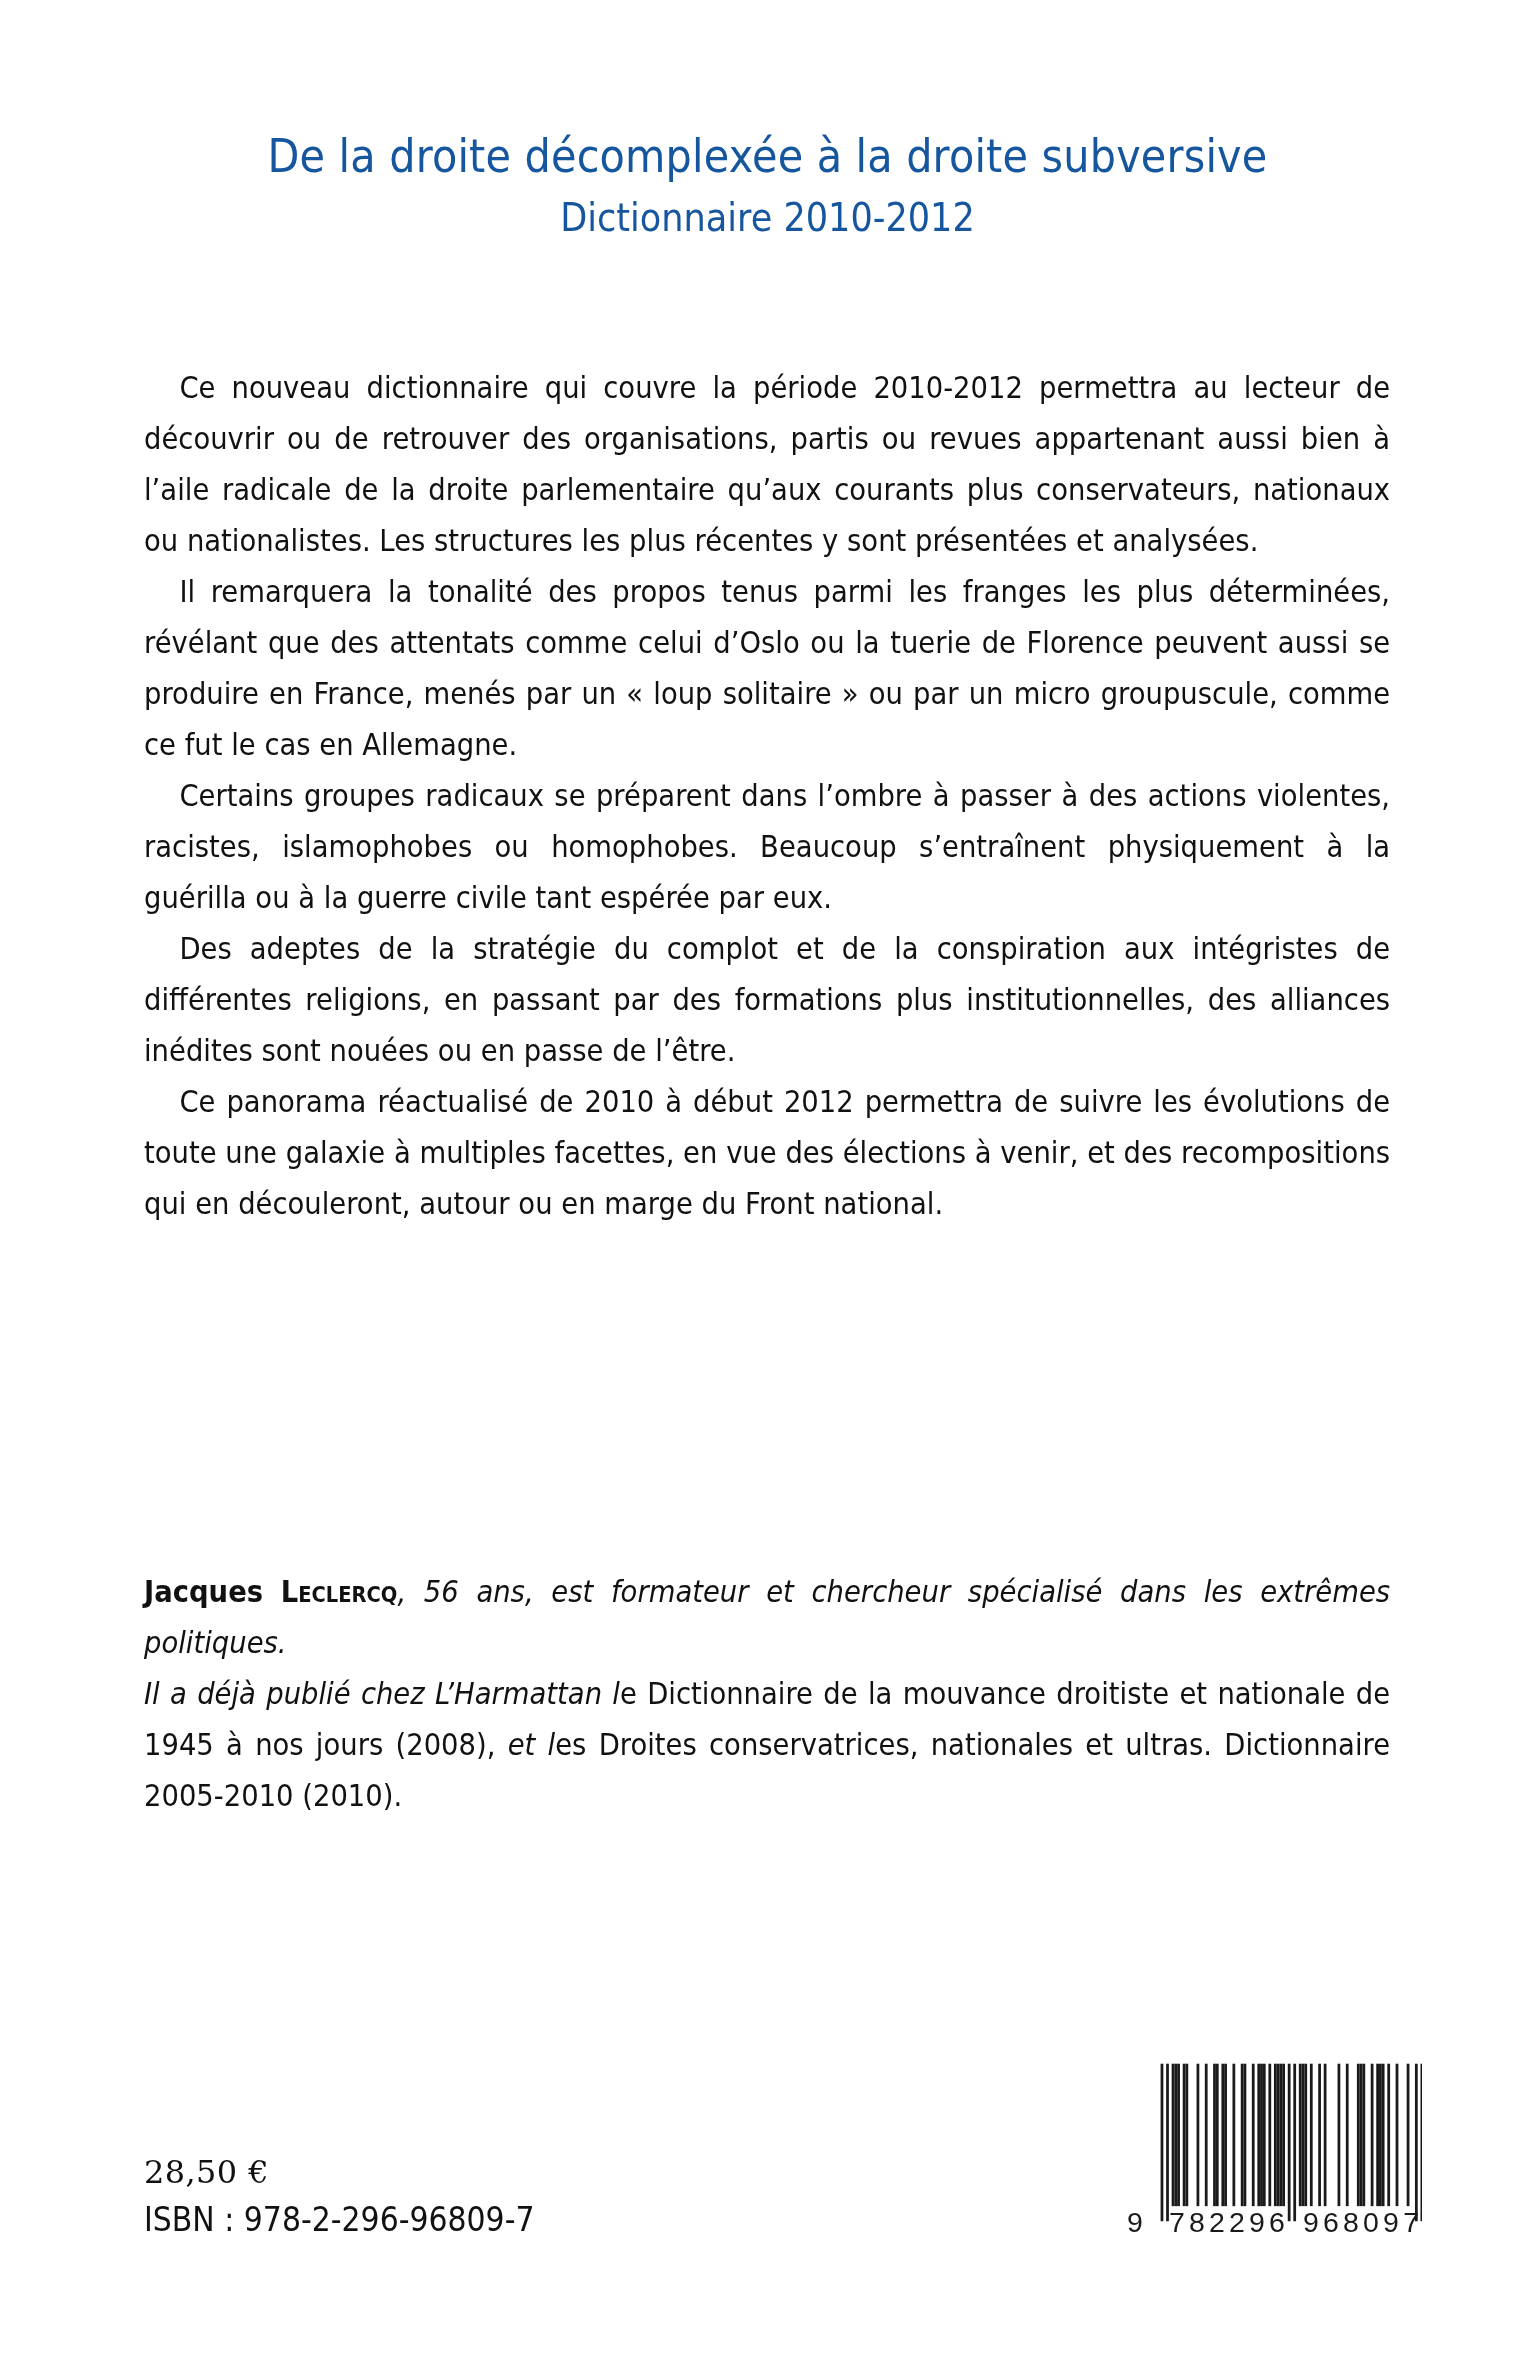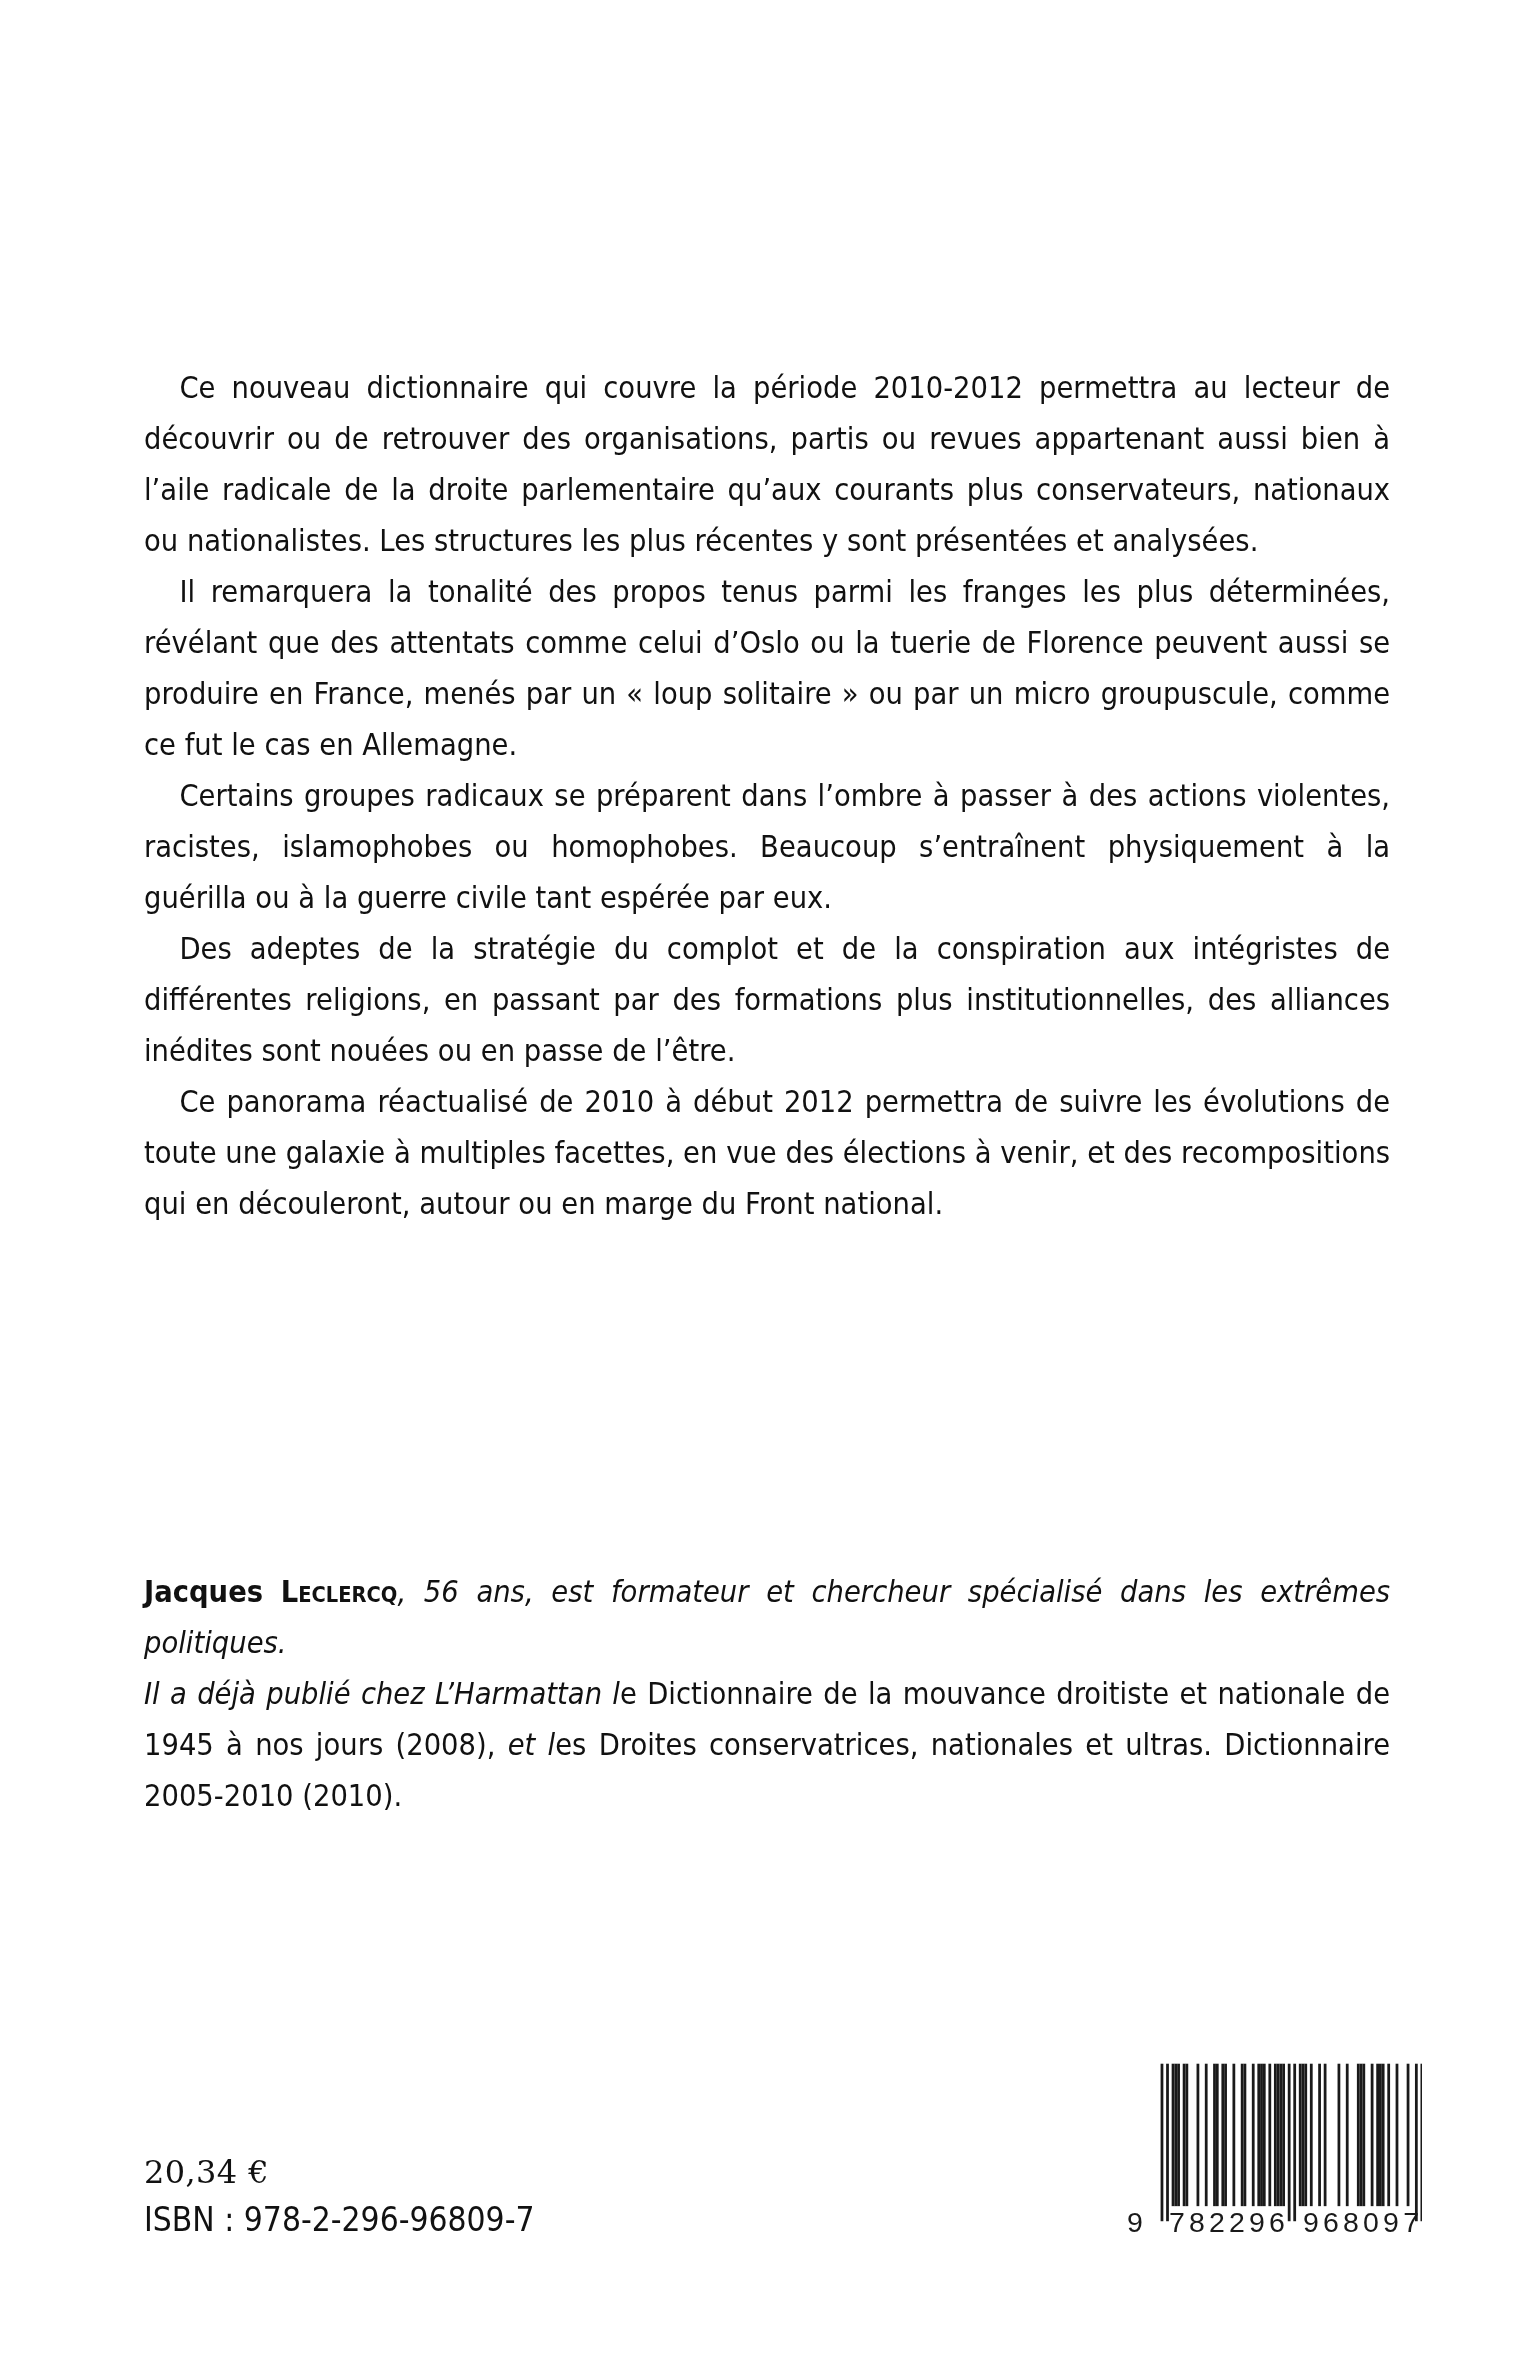--- a/index.html
+++ b/index.html
@@ -137,35 +137,39 @@
     width: 310px;
     height: 181px;
   }
   .barcode-svg { display: block; }
 </style>
 </head>
 <body>
 
 <div class="page">
 
+  <div class="title-block">
+    <div class="main-title">De la droite décomplexée à la droite subversive</div>
+    <div class="sub-title">Dictionnaire 2010-2012</div>
+  </div>
 
   <div class="body-copy">
     <p>Ce nouveau dictionnaire qui couvre la période 2010-2012 permettra au lecteur de découvrir ou de retrouver des organisations, partis ou revues appartenant aussi bien à l’aile radicale de la droite parlementaire qu’aux courants plus conservateurs, nationaux ou nationalistes. Les structures les plus récentes y sont présentées et analysées.</p>
     <p>Il remarquera la tonalité des propos tenus parmi les franges les plus déterminées, révélant que des attentats comme celui d’Oslo ou la tuerie de Florence peuvent aussi se produire en France, menés par un « loup solitaire » ou par un micro groupuscule, comme ce fut le cas en Allemagne.</p>
     <p>Certains groupes radicaux se préparent dans l’ombre à passer à des actions violentes, racistes, islamophobes ou homophobes. Beaucoup s’entraînent physiquement à la guérilla ou à la guerre civile tant espérée par eux.</p>
     <p>Des adeptes de la stratégie du complot et de la conspiration aux intégristes de différentes religions, en passant par des formations plus institutionnelles, des alliances inédites sont nouées ou en passe de l’être.</p>
     <p>Ce panorama réactualisé de 2010 à début 2012 permettra de suivre les évolutions de toute une galaxie à multiples facettes, en vue des élections à venir, et des recompositions qui en découleront, autour ou en marge du Front national.</p>
   </div>
 
   <div class="bio">
     <p><span class="name">Jacques</span><span> </span><span class="smallcaps">Leclercq</span><span class="it">, 56 ans, est formateur et chercheur spécialisé dans les extrêmes politiques.</span></p>
     <p><span class="it">Il a déjà publié chez L’Harmattan l</span><span>e Dictionnaire de la mouvance droitiste et nationale de 1945 à nos jours (2008),</span><span class="it"> et l</span><span>es Droites conservatrices, nationales et ultras. Dictionnaire 2005-2010 (2010).</span></p>
   </div>
 
-  <div class="price">20,34 €</div>
+  <div class="price">28,50 €</div>
 
   <div class="isbn">ISBN : 978-2-296-96809-7</div>
 
   <div class="barcode-wrap">
     <svg class="barcode-svg" width="310" height="181" viewBox="0 0 370 216">
       <rect x="0" y="0" width="370" height="216" fill="#ffffff"></rect>
       <g fill="#1a1a1a" id="bars">
           <rect x="58.00" y="8" width="3.30" height="188.00"></rect>
           <rect x="64.60" y="8" width="3.30" height="188.00"></rect>
           <rect x="71.20" y="8" width="3.30" height="170.00"></rect>

